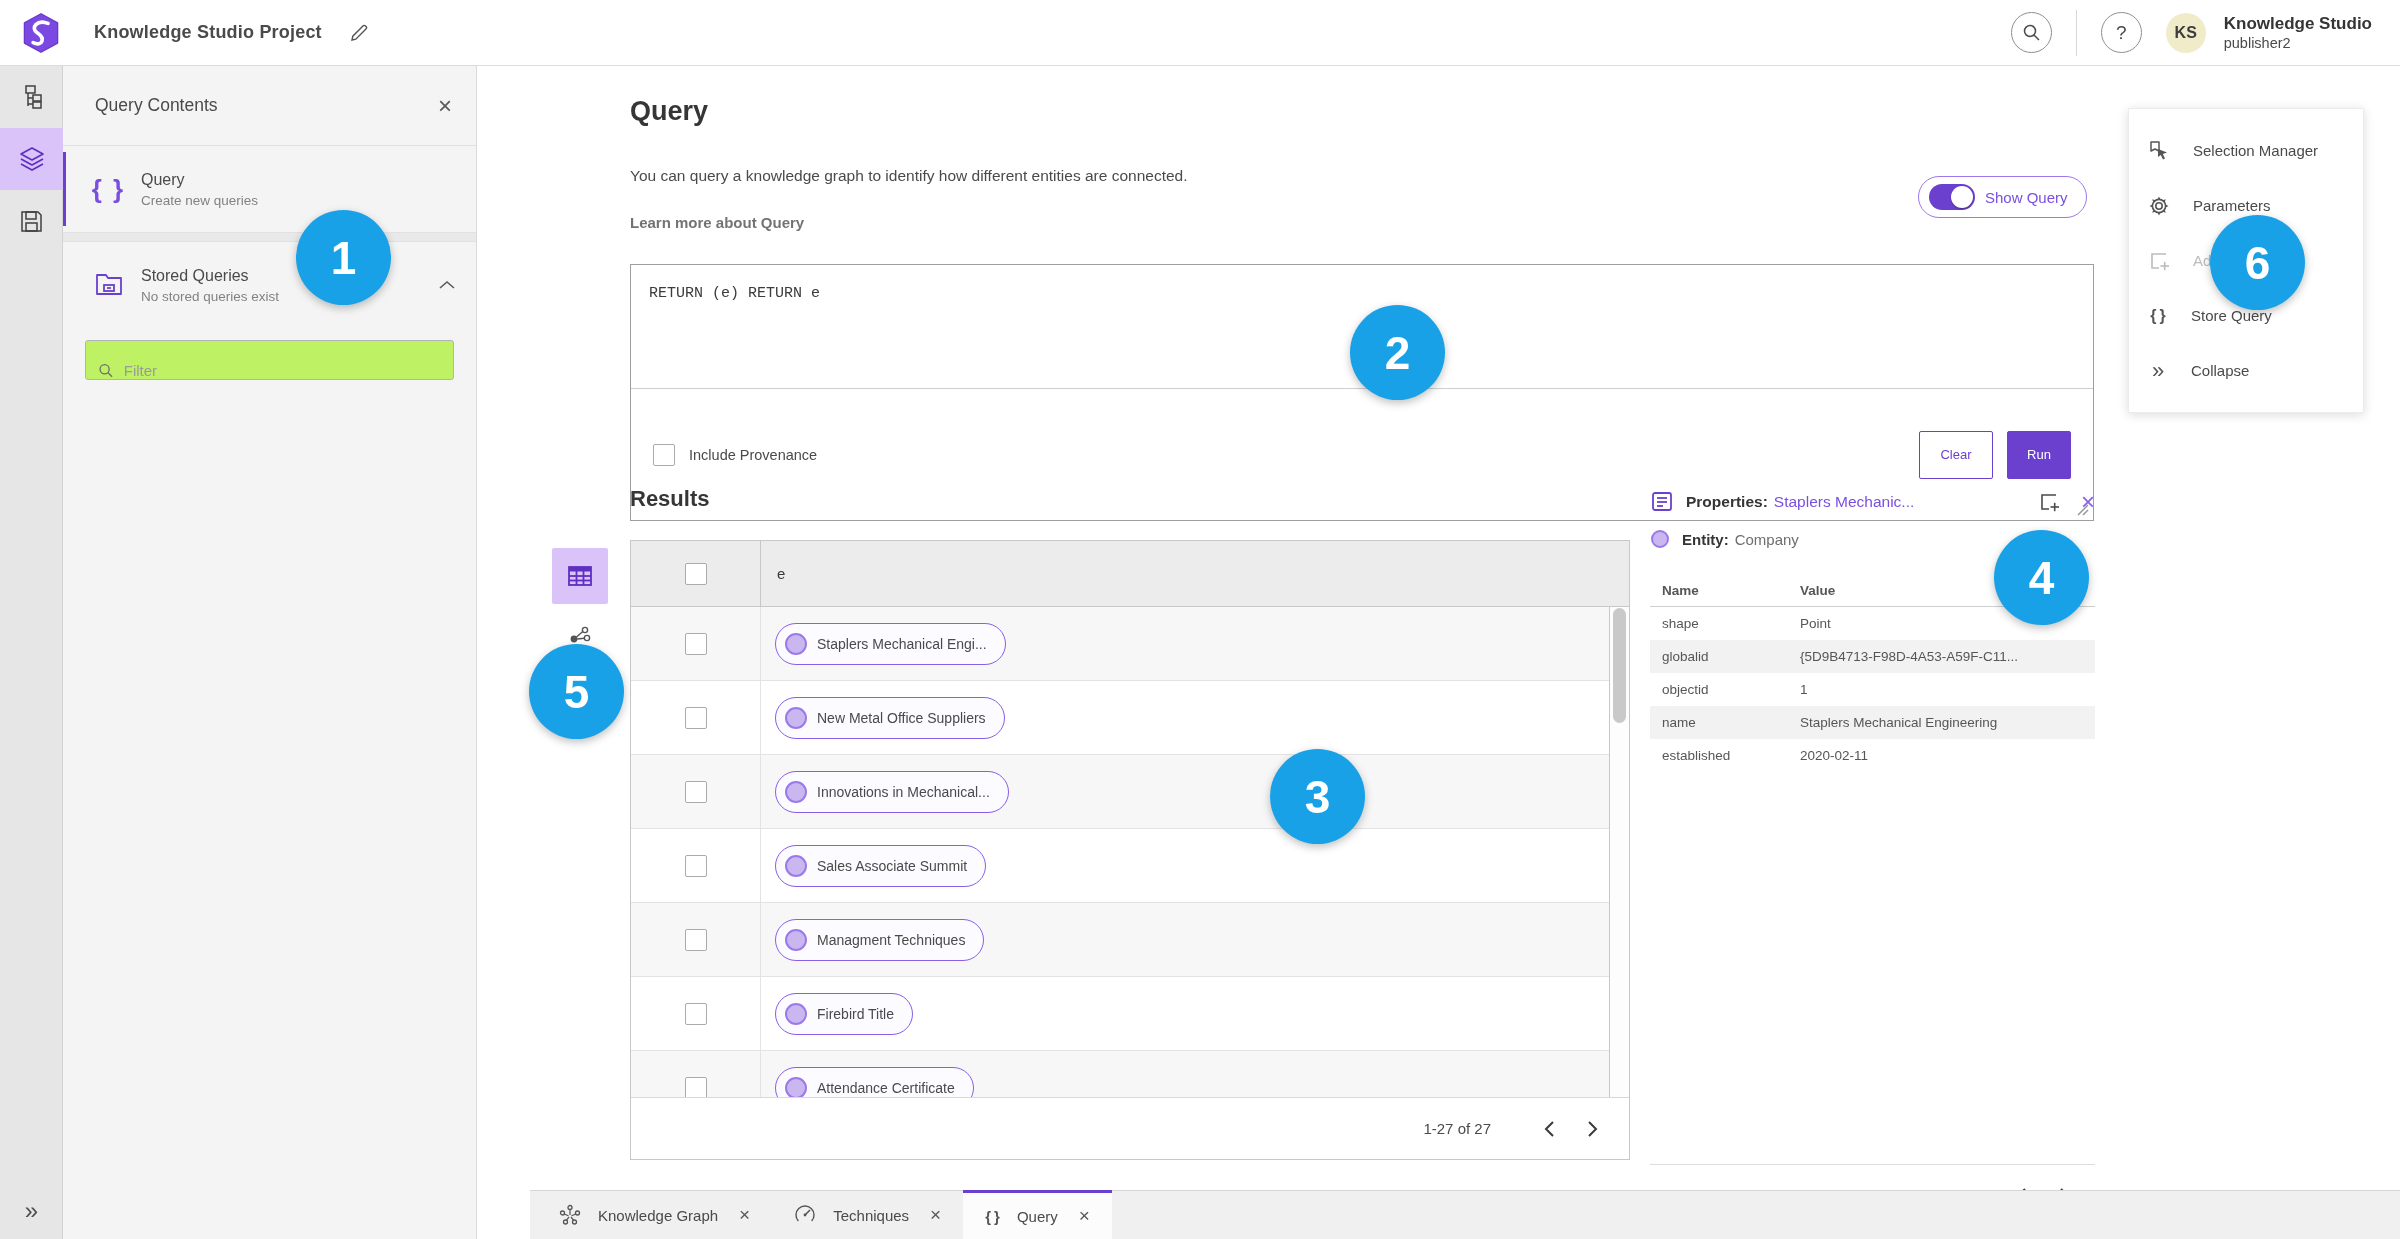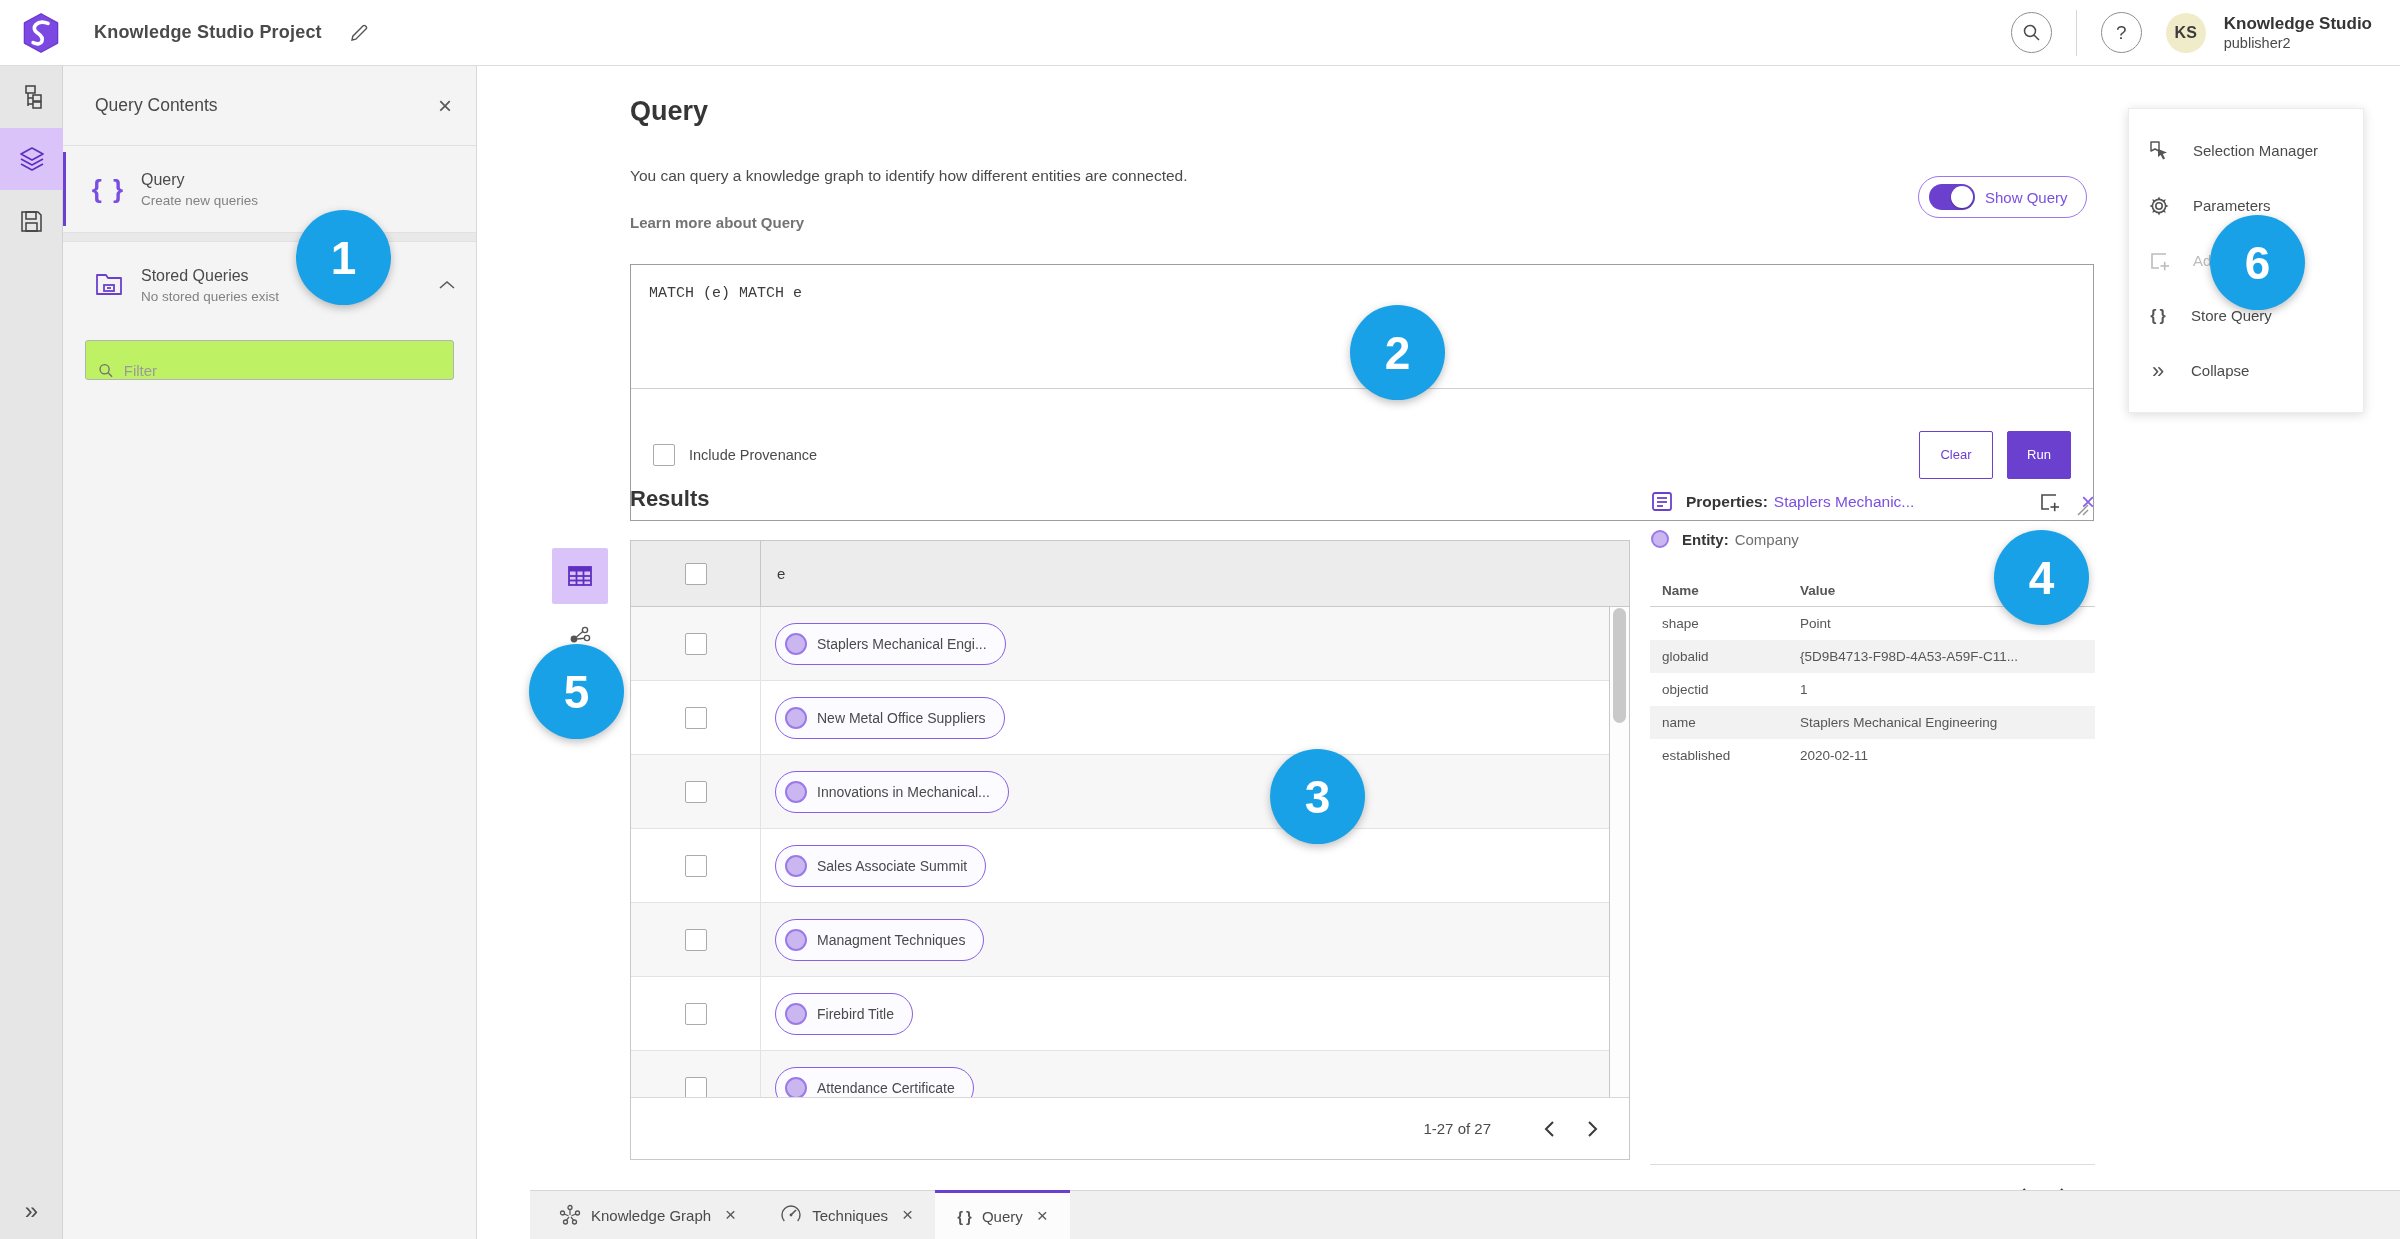--- a/index.html
+++ b/index.html
@@ -134,21 +134,21 @@
   .right-menu { position:absolute; left:1598px; top:42px; width:236px; background:#fff; border:1px solid #ececec;
     box-shadow:0 2px 10px rgba(0,0,0,.14); padding:14px 0; z-index:3; }
   .rm-item { height:55px; display:flex; align-items:center; padding:0 18px; gap:22px; cursor:pointer; font-size:15px; color:#4a4a4a; }
   .rm-item.disabled { color:#bcbcbc; cursor:default; }
   .rm-braces { font-size:16px; font-weight:700; color:#555; width:22px; text-align:center; }
   .rm-chevrons { font-size:22px; color:#555; width:22px; text-align:center; line-height:1; }
 
   
   .tabbar { position:absolute; left:0; right:0; bottom:0; height:49px; background:#f0f0f0;
     border-top:1px solid #d6d6d6; display:flex; align-items:stretch; padding-left:7px; z-index:2; }
-  .tab { display:flex; align-items:center; gap:10px; padding:0 22px; font-size:15px; color:#4a4a4a; cursor:pointer; }
+  .tab { display:flex; align-items:center; gap:17px; padding:0 22px; font-size:15px; color:#4a4a4a; cursor:pointer; }
   .tab .tab-close { font-size:19px; color:#5a5a5a; margin-left:4px; }
   .tab.active { background:#fcfcfc; border-top:3px solid #6b40cf; margin-top:-1px; }
   .tab-braces { font-size:15px; font-weight:700; color:#555; }
 
   
   .badge { position:absolute; width:95px; height:95px; border-radius:50%; background:#19a1e8; color:#fff;
     font-size:46px; font-weight:700; display:flex; align-items:center; justify-content:center;
     box-shadow:0 3px 8px rgba(0,0,0,.25); z-index:10; }
   .b1 { left:296px; top:210px; } .b2 { left:1350px; top:305px; } .b3 { left:1270px; top:749px; }
   .b4 { left:1994px; top:530px; } .b5 { left:529px; top:644px; } .b6 { left:2210px; top:215px; }
@@ -261,21 +261,21 @@
     <a class="q-learn">Learn more about Query</a>
 
     <div class="show-query">
       <span class="toggle-track">
           <span class="toggle-knob"></span>
         </span>
       <span class="show-query-label">Show Query</span>
     </div>
 
     <div class="query-box">
-      <div class="query-editor">MATCH (e) MATCH e</div>
+      <div class="query-editor">RETURN (e) RETURN e</div>
       <svg class="resize-handle" width="14" height="14" viewBox="0 0 14 14">
         <line x1="3" y1="13" x2="13" y2="3" stroke="#949494" stroke-width="1.4"></line>
         <line x1="8" y1="13" x2="13" y2="8" stroke="#949494" stroke-width="1.4"></line>
       </svg>
       <div class="query-actions">
         <span class="checkbox"></span>
         <span class="prov-label">Include Provenance</span>
         <div class="btn btn-clear">Clear</div>
         <div class="btn btn-run">Run</div>
       </div>

